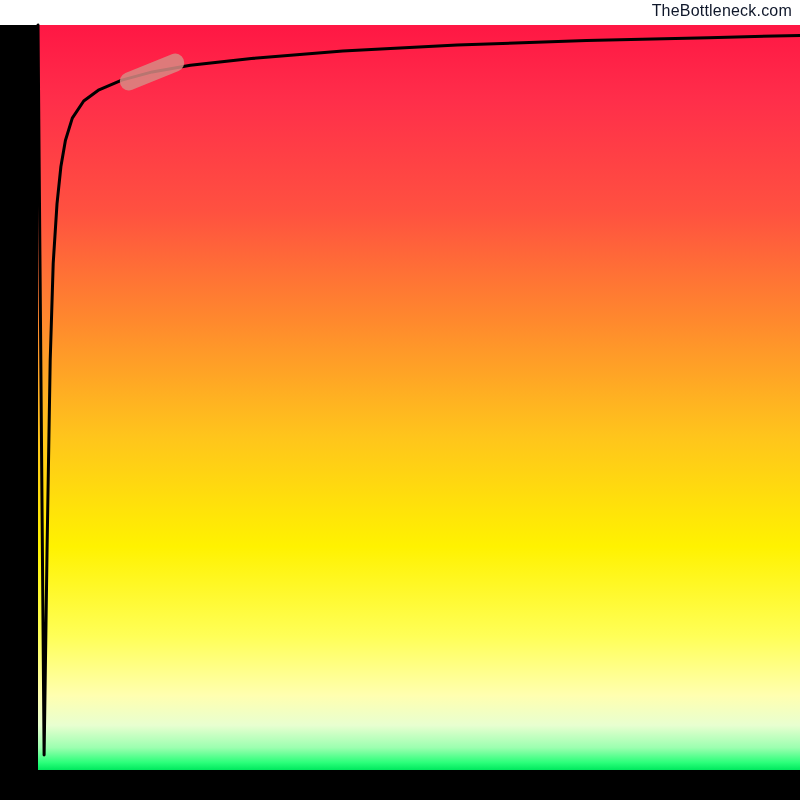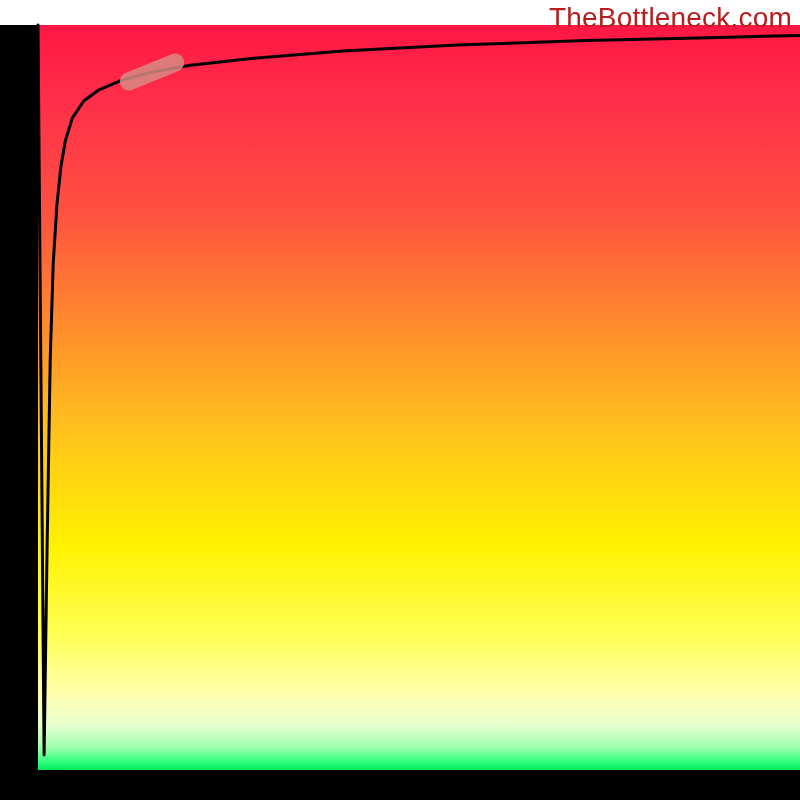--- a/index.html
+++ b/index.html
@@ -7,22 +7,22 @@
   .frame {
     position: relative;
     width: 800px;
     height: 800px;
   }
   .watermark {
     position: absolute;
     top: 2px;
     right: 8px;
     font-family: Arial, Helvetica, sans-serif;
-    font-size: 28px;
-    color: #b91c1c;
+    font-size: 16px;
+    color: #0f172a;
     font-weight: 400;
     letter-spacing: 0.2px;
   }
   .plot-area {
     position: absolute;
     
     left: 38px;
     top: 25px;
     width: 762px; 
     height: 745px; 

